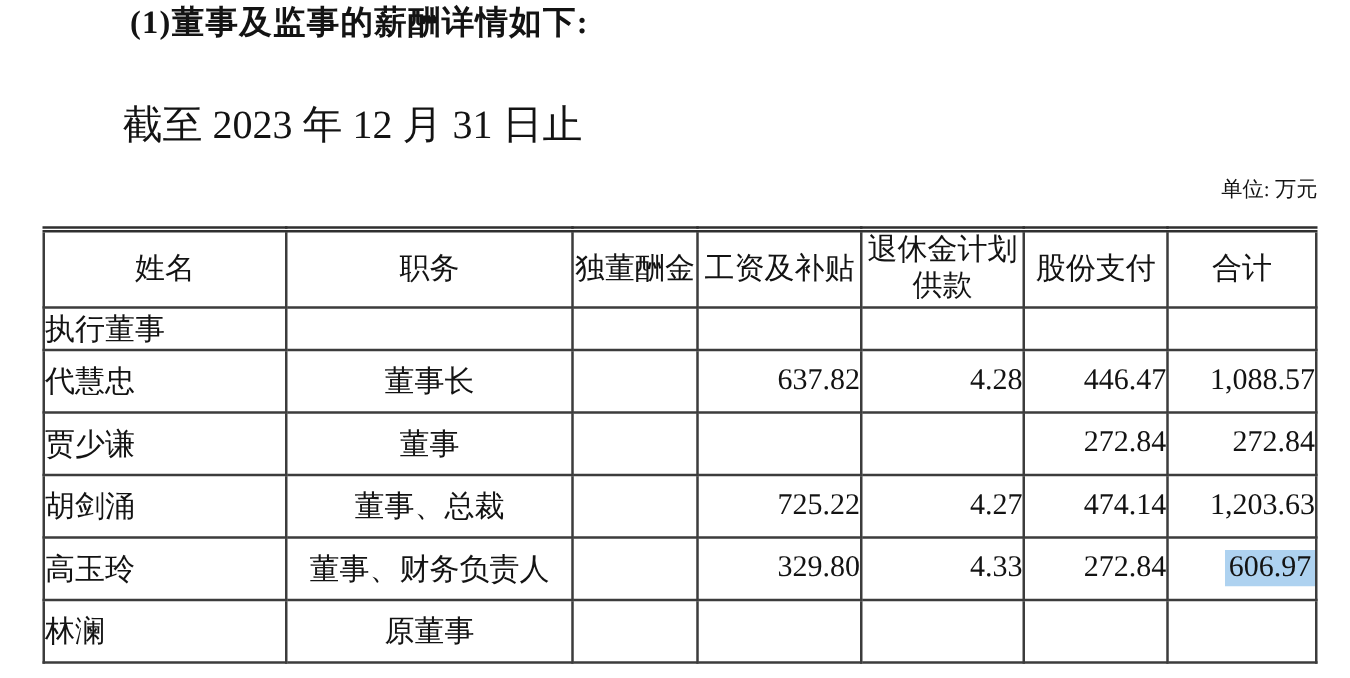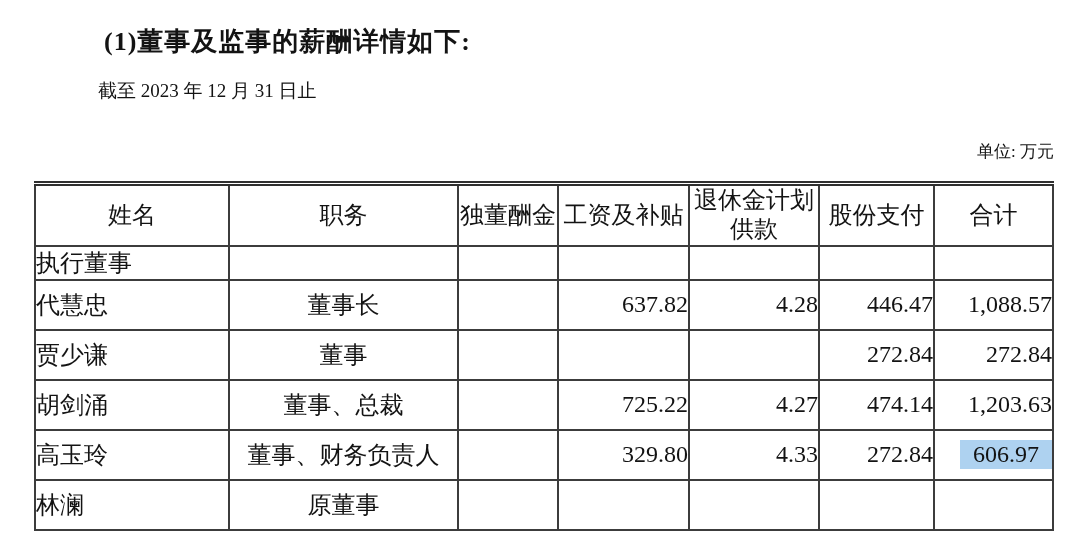--- a/index.html
+++ b/index.html
@@ -11,31 +11,31 @@
     position: relative;
     width: 1080px;
     height: 542px;
     overflow: hidden;
     font-family: "Liberation Serif", "DejaVu Serif", serif;
     color: #131313;
   }
   .doc-heading {
     position: absolute;
     left: 104px;
-    top: 24px;
+    top: 0;
     font-size: 26px;
     font-weight: bold;
     letter-spacing: 1px;
     white-space: nowrap;
   }
   .doc-dateline {
     position: absolute;
     left: 98px;
     top: 78px;
-    font-size: 19px;
+    font-size: 32px;
     white-space: nowrap;
     text-align: center;
   }
   .unit-label {
     position: absolute;
     right: 26px;
     top: 140px;
     font-size: 17px;
     white-space: nowrap;
   }
@@ -78,21 +78,21 @@
   td.cell-position {
     text-align: center;
   }
   td.cell-num {
     text-align: right;
     padding-right: 8px;
     font-family: Liberation Serif, serif;
   }
   td .hl {
     display: inline-block;
-    padding: 1px 13px;
+    padding: 1px 3px;
   }
 </style>
 </head>
 <body>
 
 <div class="doc-heading">(1)董事及监事的薪酬详情如下:</div>
 <div class="doc-dateline">截至 2023 年 12 月 31 日止</div>
 <div class="unit-label">单位: 万元</div>
 
 <table class="salary-table">

